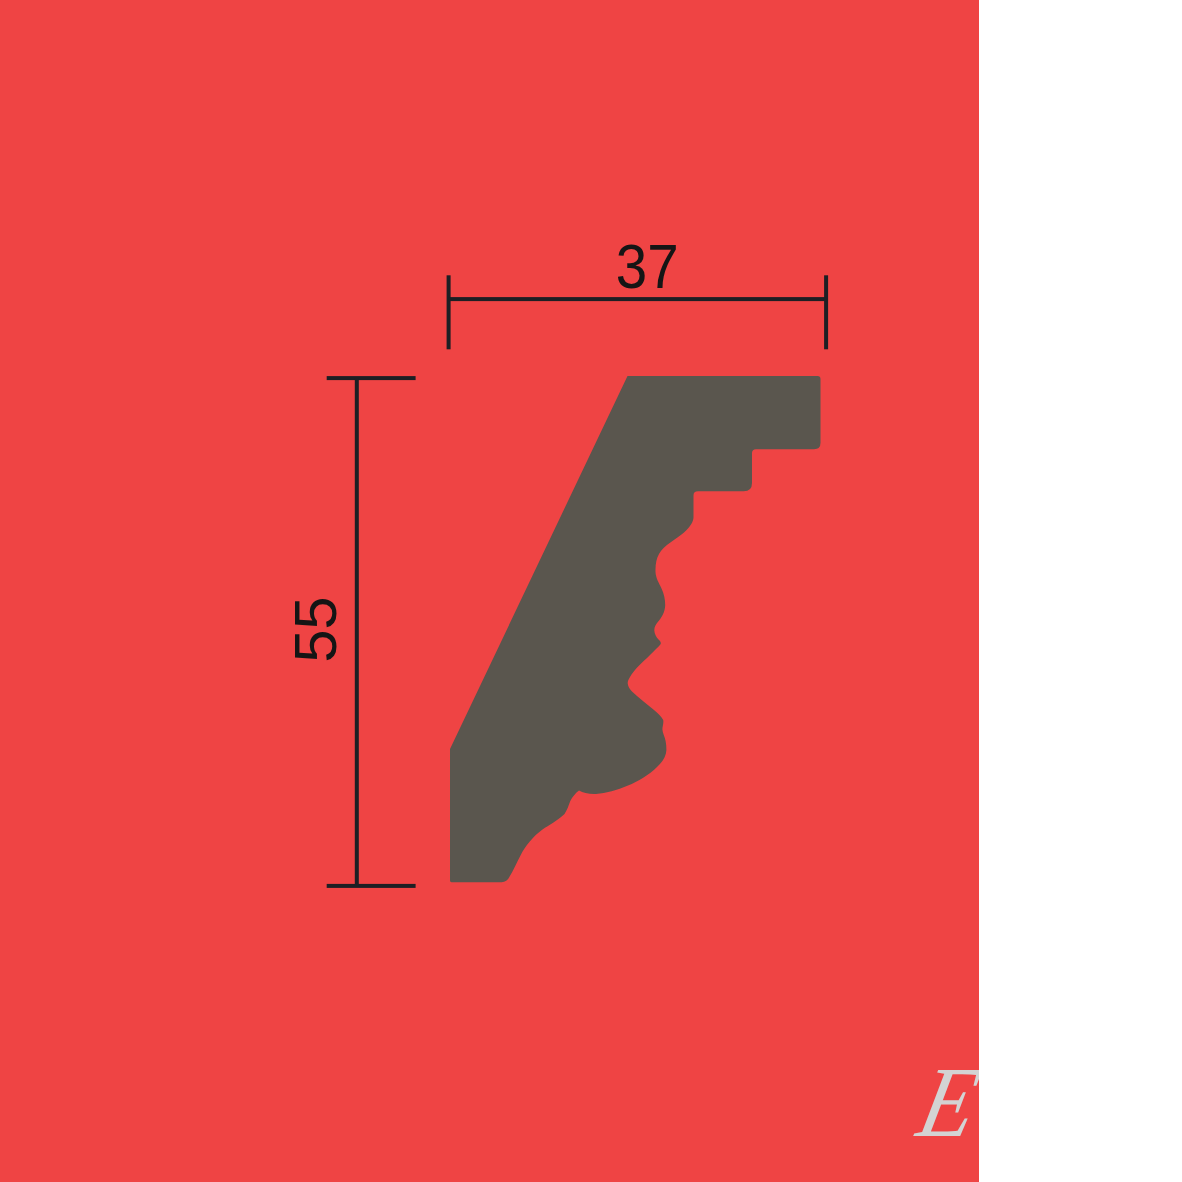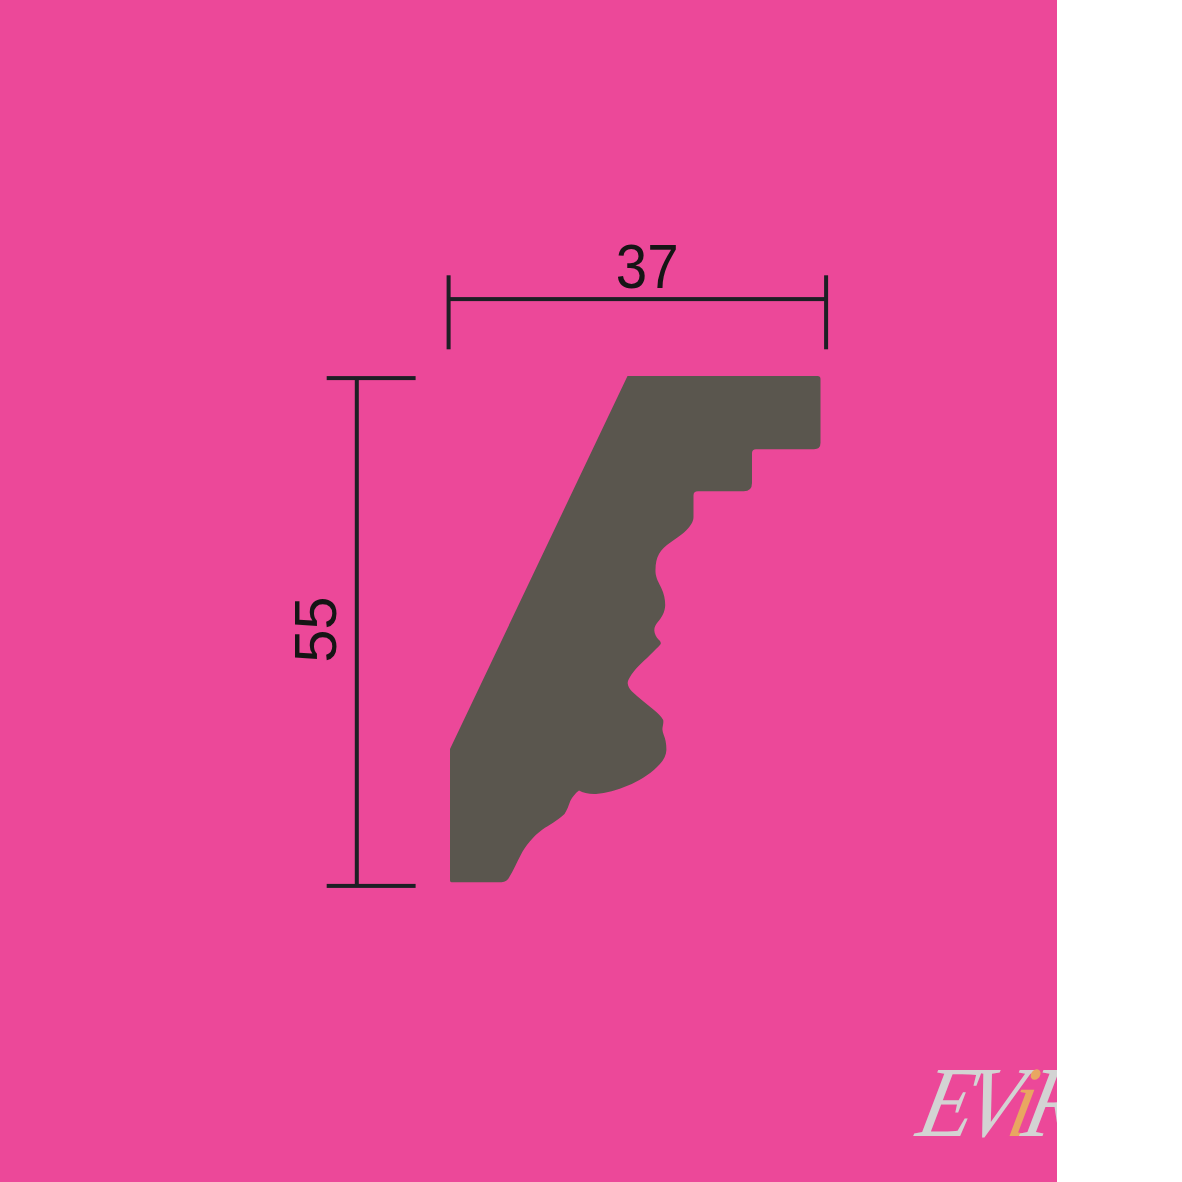--- a/index.html
+++ b/index.html
@@ -1,16 +1,16 @@
 <!DOCTYPE html>
 <html><head>
 <meta charset="utf-8">
 <style>
 html,body{margin:0;padding:0;background:#ffffff;}
-#page{position:relative;width:1057px;height:1182px;background:#ec4899;overflow:hidden;
+#page{position:relative;width:979px;height:1182px;background:#ef4444;overflow:hidden;
 font-family:"Liberation Sans", sans-serif;}
 </style>
 </head>
 <body>
 <div id="page">
 <svg width="1182" height="1182" viewBox="0 0 1182 1182" xmlns="http://www.w3.org/2000/svg">
 
   <path fill="#5a564e" d="
     M 627.5,376
     L 817.5,376 Q 820.5,376 820.5,379

